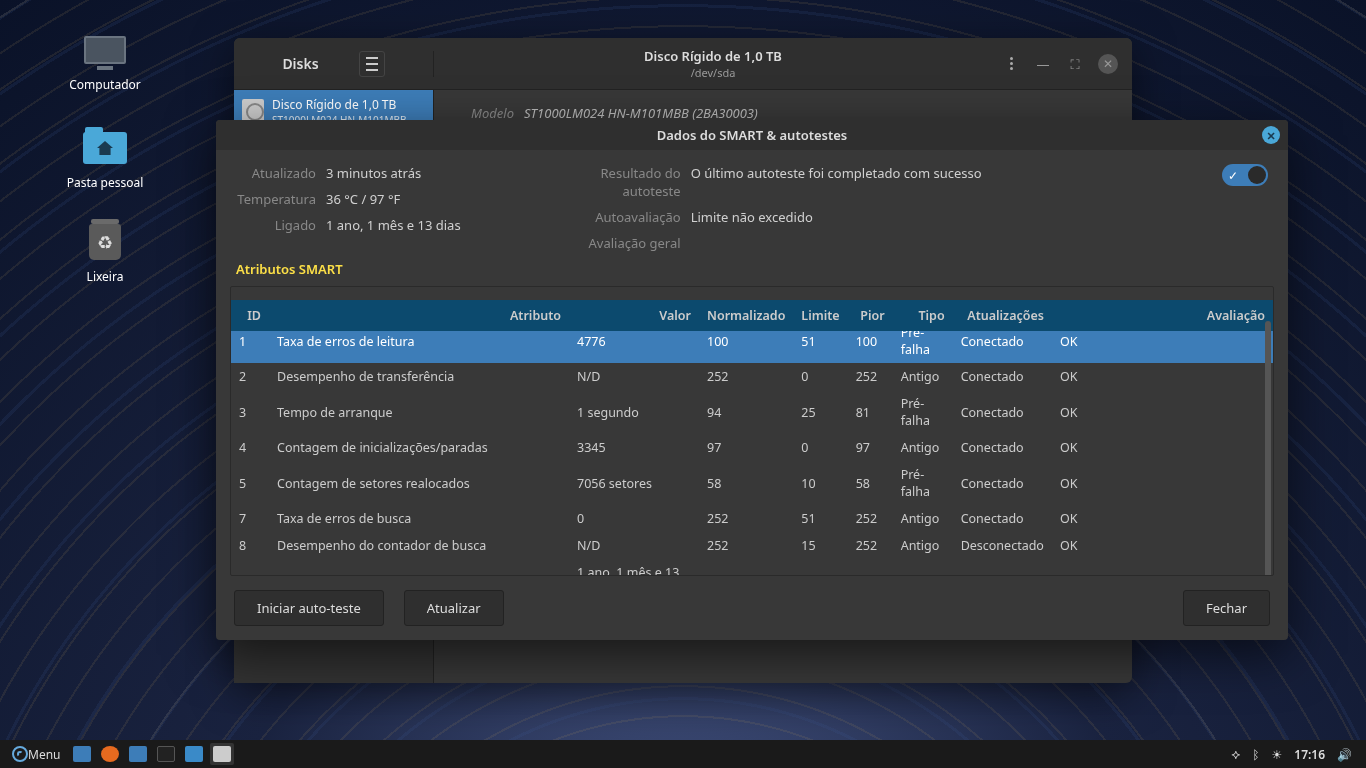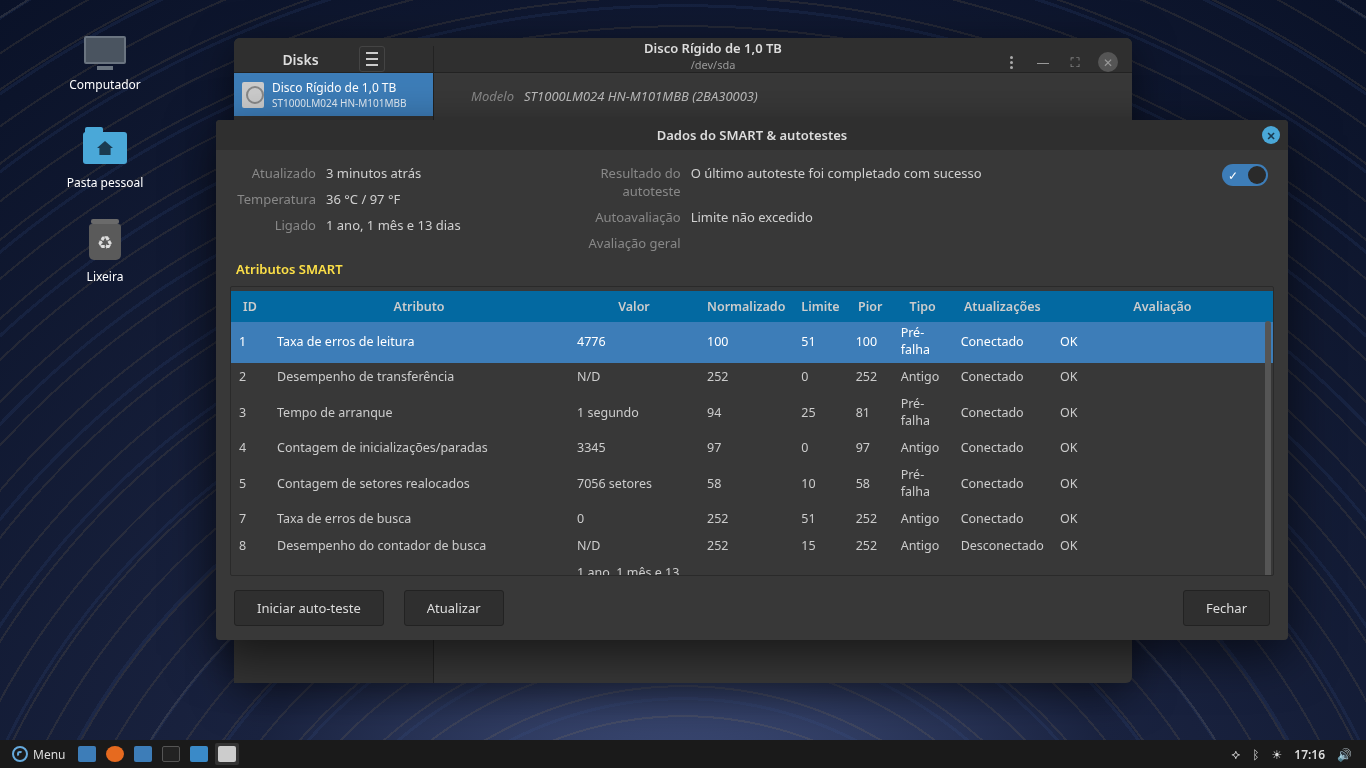--- a/index.html
+++ b/index.html
@@ -30,21 +30,21 @@
 .trash { width:32px; height:36px; background:#5a5a5a; border-radius:3px 3px 5px 5px; position:relative; display:flex;align-items:center;justify-content:center;}
 .trash::before{content:"";position:absolute;top:-5px;left:2px;right:2px;height:5px;background:#6a6a6a;border-radius:2px;}
 .recycle{color:#ddd;font-size:18px;}
 
 
 .disks-window {
   position:absolute; left:234px; top:38px; width:898px; height:645px;
   background:#383838; border-radius:6px; box-shadow:0 10px 40px rgba(0,0,0,0.5);
   display:flex; flex-direction:column;
 }
-.disks-header { height:35px; background:#2f2f2f; border-radius:6px 6px 0 0; display:flex; align-items:flex-end; border-bottom:1px solid #222;}
+.disks-header { height:52px; background:#2f2f2f; border-radius:6px 6px 0 0; display:flex; align-items:center; border-bottom:1px solid #222;}
 .hdr-left { width:200px; display:flex; align-items:center; justify-content:center; gap:40px; border-right:1px solid #222;}
 .hdr-left .title { font-weight:600; color:#ddd; font-size:14px;}
 .hamburger { width:26px;height:26px;display:flex;flex-direction:column;justify-content:center;gap:4px;align-items:center;cursor:pointer;border:1px solid #444;border-radius:3px;}
 .hamburger span{width:12px;height:2px;background:#ccc;}
 .hdr-center { flex:1; display:flex; flex-direction:column; align-items:center; justify-content:center;}
 .hdr-center .t1{font-weight:600;color:#ddd;font-size:13px;}
 .hdr-center .t2{font-size:11px;color:#999;}
 .hdr-right { width:140px; display:flex; align-items:center; justify-content:flex-end; gap:14px; padding-right:14px;}
 .win-btn{width:18px;height:18px;display:flex;align-items:center;justify-content:center;color:#999;cursor:pointer;}
 .kebab{display:flex;flex-direction:column;gap:2px;} .kebab span{width:3px;height:3px;background:#aaa;border-radius:50%;}
@@ -74,32 +74,32 @@
 .info-col { display:flex; flex-direction:column; gap:8px;}
 .info-row { display:flex; gap:10px; font-size:13px;}
 .info-row .lbl { color:#888; text-align:right;}
 .col1 .lbl{width:80px;} .col2 .lbl{width:130px;}
 .toggle { position:absolute; right:20px; top:14px; width:46px; height:22px; background:#3d7db8; border-radius:11px; cursor:pointer;}
 .toggle .knob{position:absolute;right:2px;top:2px;width:18px;height:18px;background:#2a2a2a;border-radius:50%;}
 .toggle .chk{position:absolute;left:6px;top:3px;color:#fff;font-size:12px;}
 .attr-label{padding:4px 20px 8px;font-weight:600;color:#fde047;font-size:13px;}
 .table-wrap{flex:1;margin:0 14px;overflow:hidden;position:relative;border:1px solid #2a2a2a;border-radius:2px;}
 .tbl{width:100%;border-collapse:collapse;font-size:12.5px;}
-.tbl th{background:#0369a1;color:#ccc;font-weight:600;text-align:center;padding:7px 8px;border-bottom:1px solid #222;position:sticky;top:4px;}
+.tbl th{background:#0c4a6e;color:#ccc;font-weight:600;text-align:right;padding:7px 8px;border-bottom:1px solid #222;position:sticky;top:13px;}
 .tbl td{padding:5px 8px;color:#ccc;}
 .tbl tr.sel td{background:#3d7db8;color:#fff;}
 .tbl tbody tr:last-child td{border-bottom:1px dashed #555;}
 .scrollbar{position:absolute;right:2px;top:34px;width:6px;height:260px;background:#555;border-radius:3px;}
 .dlg-buttons{padding:14px 18px;display:flex;gap:20px;}
 .btn{background:#2f2f2f;border:1px solid #222;color:#ddd;padding:8px 22px;border-radius:3px;cursor:pointer;font-size:13px;}
 .spacer{flex:1;}
 
 
 .taskbar{position:absolute;left:0;right:0;bottom:0;height:28px;background:#1a1a1a;display:flex;align-items:center;padding:0 6px;gap:4px;color:#ddd;font-size:12px;}
-.menu-btn{display:flex;gap:5px;padding:2px 6px;cursor:pointer;}
+.menu-btn{display:flex;padding:2px 6px;cursor:pointer;}
 .menu-logo{width:16px;height:16px;border:2px solid #6ad;border-radius:50%;position:relative;}
 .menu-logo::after{content:"";position:absolute;inset:3px;border:2px solid #6ad;border-radius:50%;border-right-color:transparent;border-bottom-color:transparent;}
 .task-icon{width:24px;height:22px;display:flex;align-items:center;justify-content:center;cursor:pointer;border-radius:2px;}
 .task-icon.active{background:#333;}
 .ti{width:18px;height:16px;border-radius:2px;}
 .tray{margin-left:auto;display:flex;align-items:center;gap:12px;padding-right:8px;}
 .tray span{cursor:pointer;}
 </style>
 </head>
 <body>

